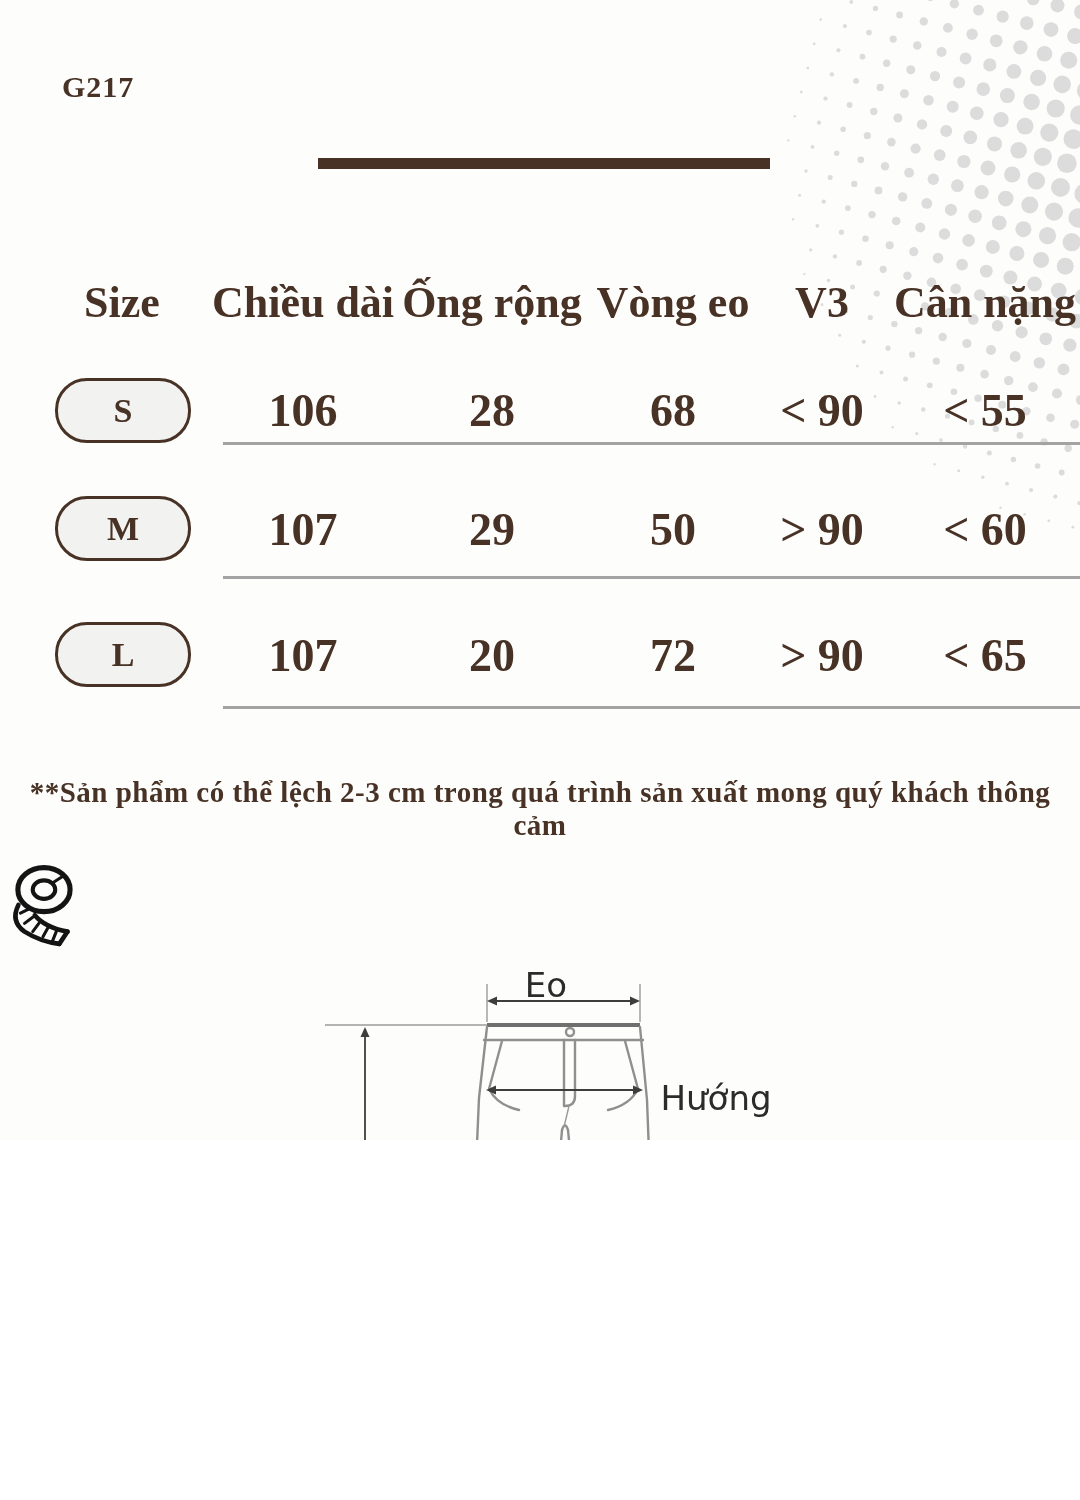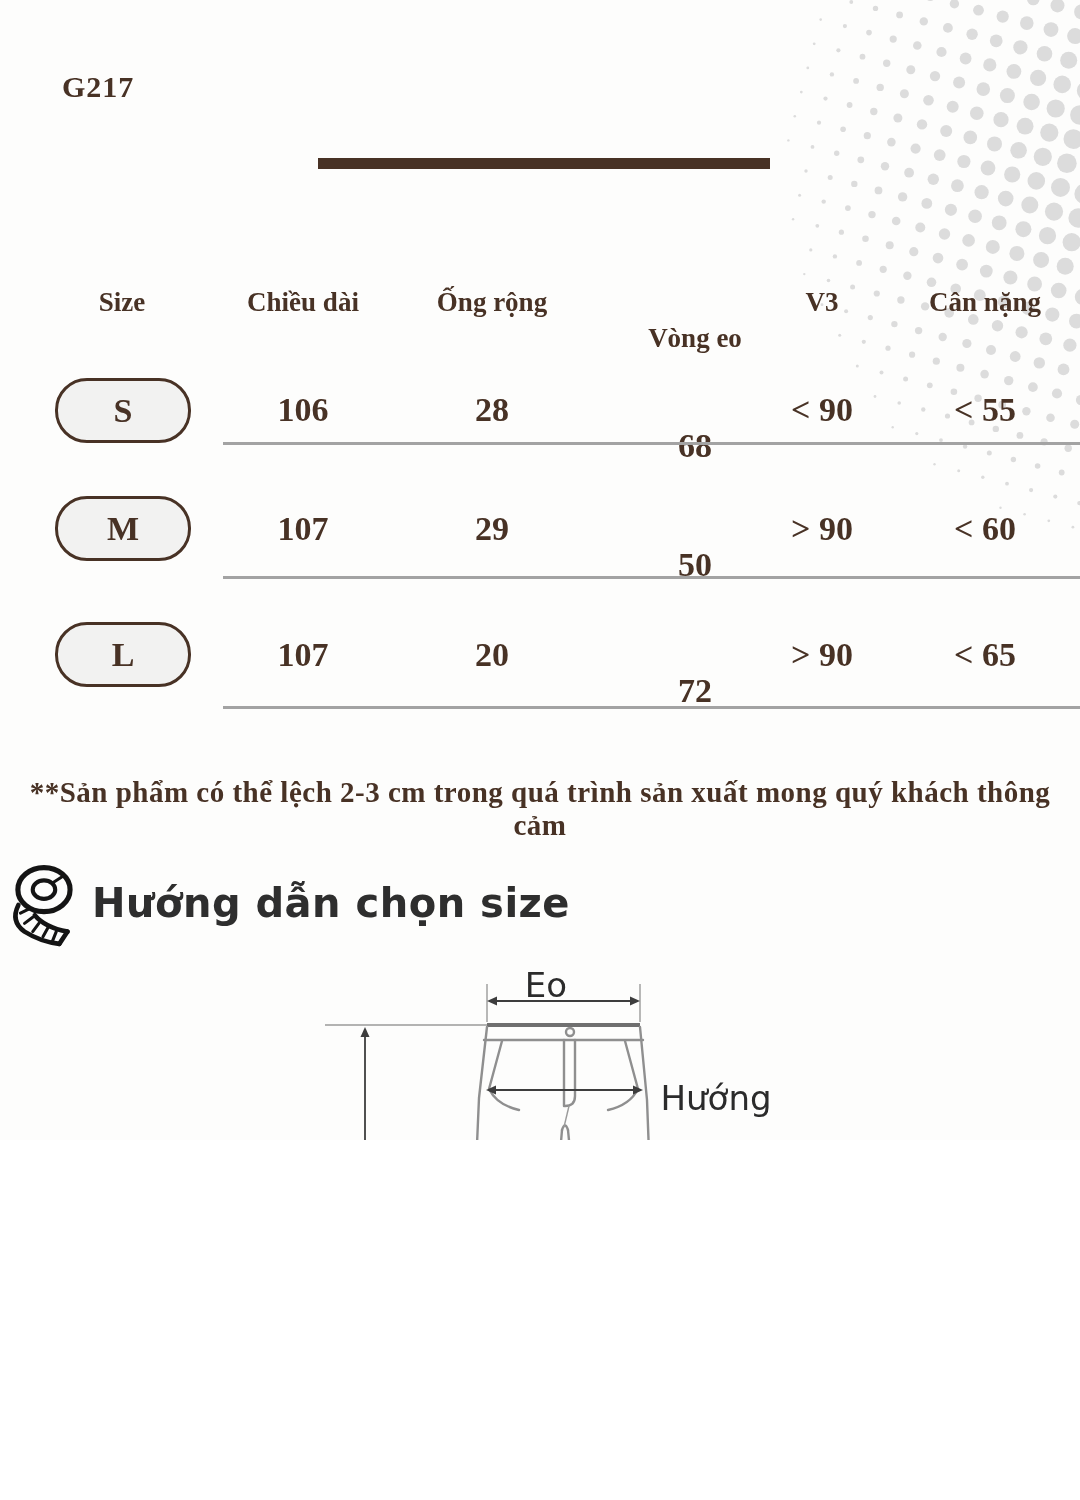--- a/index.html
+++ b/index.html
@@ -20,23 +20,23 @@
   }
   #title-underline{
     left:318px;top:158px;width:452px;height:11px;background:var(--brown);
   }
   #halftone{left:700px;top:0;width:380px;height:560px;}
   
   .hcell,.vcell{
     position:absolute;transform:translate(-50%,-50%);white-space:nowrap;
     font-weight:bold;
   }
-  .hcell{font-size:27px;}
-  .vcell{font-size:34px;}
-  .c0{left:122px;} .c1{left:303px;} .c2{left:492px;} .c3{left:695px;margin-top:36px;} .c4{left:822px;} .c5{left:985px;text-align:right;}
+  .hcell{font-size:44px;}
+  .vcell{font-size:46px;}
+  .c0{left:122px;} .c1{left:303px;} .c2{left:492px;} .c3{left:673px;} .c4{left:822px;} .c5{left:985px;text-align:right;}
   .rh{top:302px;} .r0{top:410px;} .r1{top:529px;} .r2{top:655px;}
   .pill{
     position:absolute;left:55px;width:136px;height:65px;
     background:var(--pill_fill);border:3px solid var(--brown);border-radius:32px;
     display:flex;align-items:center;justify-content:center;
     font-size:34px;font-weight:bold;box-sizing:border-box;
   }
   .p0{top:378px;} .p1{top:496px;} .p2{top:622px;}
   .sep{
     position:absolute;left:223px;width:857px;height:3px;background:var(--line);
@@ -348,21 +348,20 @@
       <path d="M 12 42 Q 4 58 18 68 Q 34 78 52 80" stroke-width="4.5"></path>
       <path d="M 52 80 L 60 68" stroke-width="4.5"></path>
       <path d="M 60 68 Q 38 64 28 52" stroke-width="4.5"></path>
       <path d="M 14 50 L 22 46" stroke-width="3"></path>
       <path d="M 18 60 L 26 54" stroke-width="3"></path>
       <path d="M 26 68 L 32 60" stroke-width="3"></path>
       <path d="M 36 73 L 41 64" stroke-width="3"></path>
       <path d="M 45 78 L 49 68" stroke-width="3"></path>
     </g>
   </svg>
-  <div id="guide-heading" class="abs">Hướng dẫn chọn size</div>
 
   <svg id="pants-svg" class="abs" viewBox="300 940 480 560">
 
     <path class="thin" d="M 325 1025 H 487"></path>
     <path class="thin" d="M 345 1467 H 463"></path>
     <path class="thin" d="M 463 1474 V 1500"></path>
     <path class="thin" d="M 531 1476 V 1500"></path>
     <path class="thin" d="M 487 984 V 1022"></path>
     <path class="thin" d="M 640 984 V 1022"></path>
 

